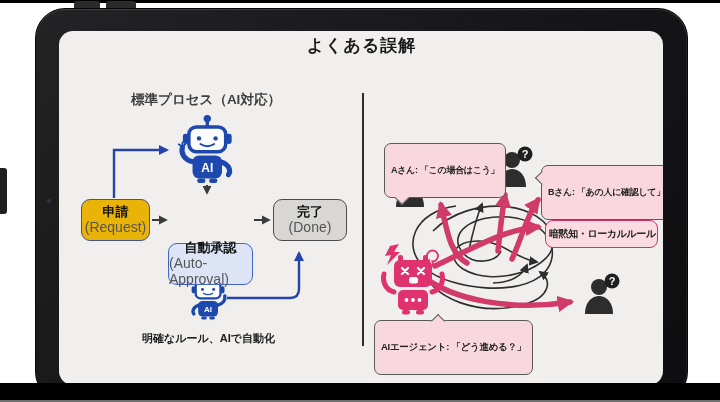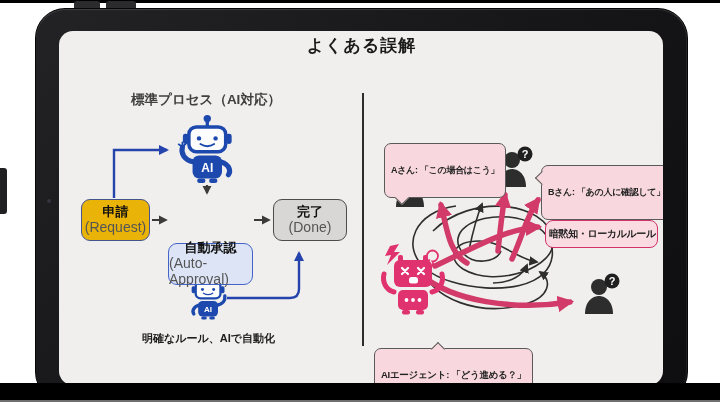--- a/index.html
+++ b/index.html
@@ -45,21 +45,21 @@
   .flow-caption{position:absolute;left:85px;top:330px;width:245px;text-align:center;
     font-size:11px;font-weight:700;color:#1c1c1c;}
 
   .bubble{position:absolute;background:#f8d8de;border:1.4px solid #5a5a5a;border-radius:7px;
     font-size:9px;font-weight:700;color:#222;padding:20px 6px;letter-spacing:-0.3px;white-space:nowrap;}
   .bubble .tail{content:"";position:absolute;width:9px;height:9px;background:#f8d8de;transform:rotate(45deg);}
   .bubble-a{left:383px;top:142px;}
   .bubble-a .tail{bottom:-5.5px;left:12px;border-right:1.4px solid #5a5a5a;border-bottom:1.4px solid #5a5a5a;}
   .bubble-b{left:540px;top:164px;}
   .bubble-b .tail{left:-5.5px;top:7px;border-left:1.4px solid #5a5a5a;border-bottom:1.4px solid #5a5a5a;}
-  .bubble-agent{left:373px;top:319px;font-size:9.5px;margin-top:28px;}
+  .bubble-agent{left:373px;top:319px;font-size:9.5px;}
   .bubble-agent .tail{top:-5.5px;left:58px;border-left:1.4px solid #5a5a5a;border-top:1.4px solid #5a5a5a;}
   .rule-box{position:absolute;left:544px;top:219px;width:113px;box-sizing:border-box;
     background:#fbdbe2;border:1.8px solid #cf3369;border-radius:8px;
     font-size:10px;font-weight:700;color:#222;text-align:center;padding:6px 3px;letter-spacing:-0.4px;white-space:nowrap;}
 
   svg text{font-family:"Liberation Sans","DejaVu Sans",sans-serif;}
 </style>
 </head>
 <body>
 

